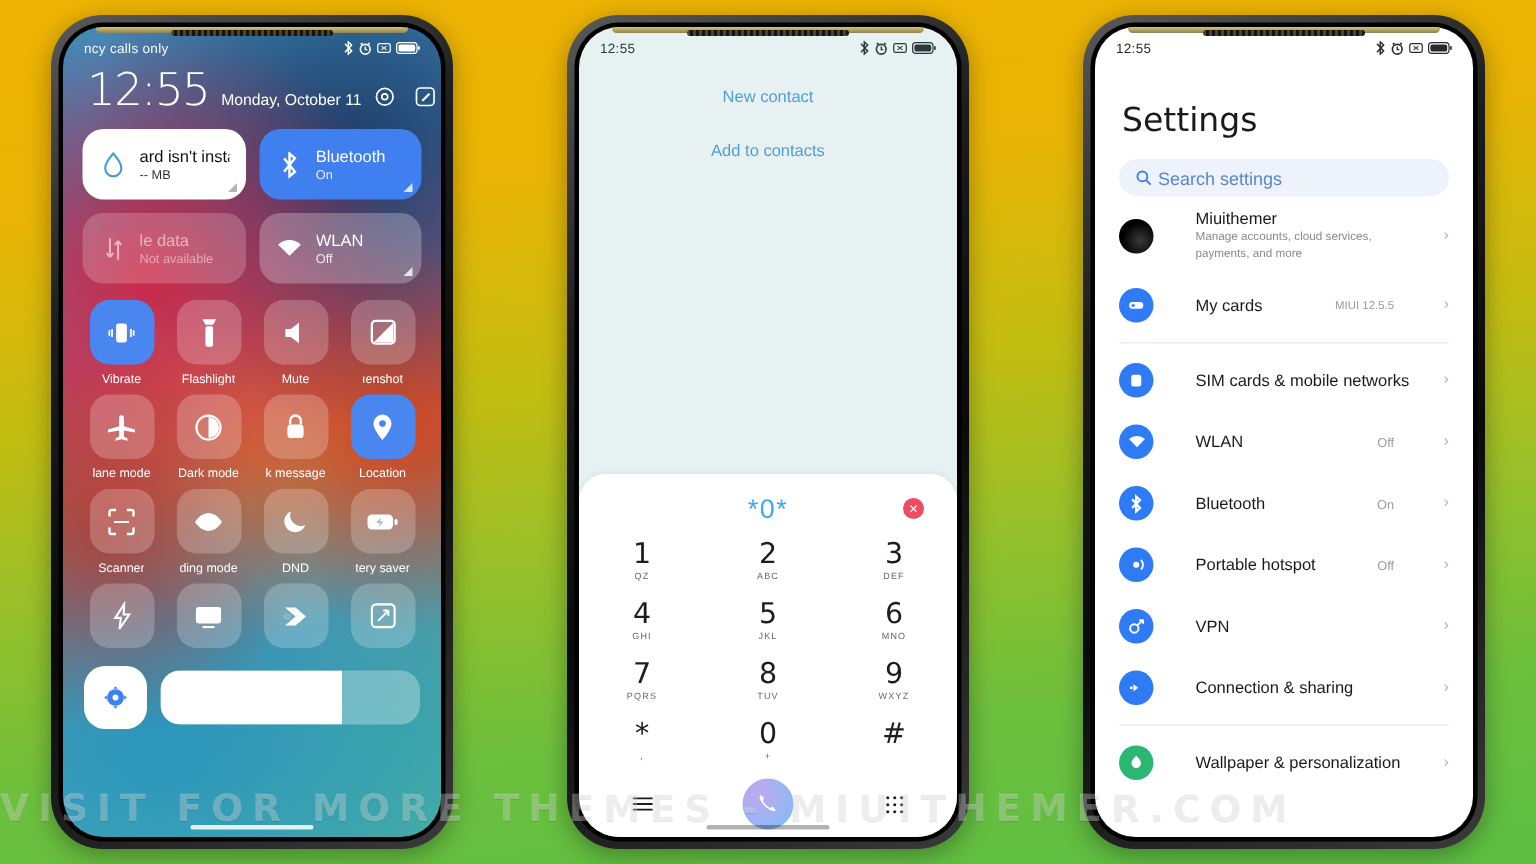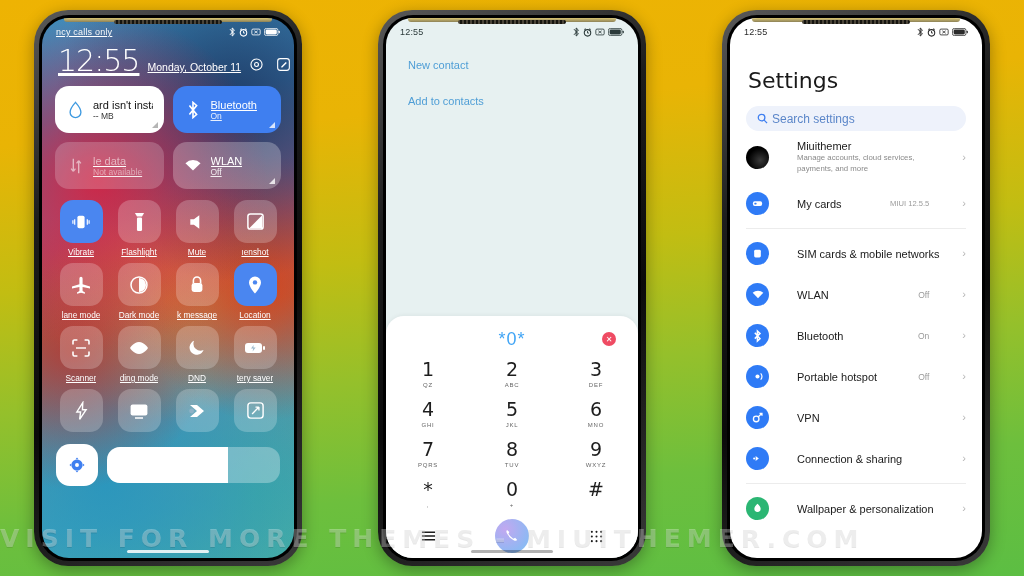--- a/index.html
+++ b/index.html
@@ -70,21 +70,20 @@
       radial-gradient(circle at 22% 30%, rgba(222,30,60,0.85) 0%, rgba(222,30,60,0) 40%),
       radial-gradient(circle at 75% 16%, rgba(20,40,80,0.75) 0%, rgba(20,40,80,0) 36%),
       radial-gradient(circle at 88% 50%, rgba(216,60,20,0.8) 0%, rgba(216,60,20,0) 38%),
       radial-gradient(circle at 12% 62%, rgba(190,45,35,0.75) 0%, rgba(190,45,35,0) 34%),
       radial-gradient(circle at 50% 52%, rgba(240,150,40,0.55) 0%, rgba(240,150,40,0) 40%),
       radial-gradient(circle at 25% 86%, rgba(40,150,190,0.9) 0%, rgba(40,150,190,0) 45%),
       radial-gradient(circle at 85% 88%, rgba(60,170,160,0.85) 0%, rgba(60,170,160,0) 45%),
       radial-gradient(circle at 60% 72%, rgba(120,110,200,0.5) 0%, rgba(120,110,200,0) 40%),
       linear-gradient(170deg,#3c8fbe 0%, #3d79ad 18%, #9a5b7e 40%, #b86a4b 55%, #5f93a6 74%, #49a3bb 88%, #59b4a8 100%);
     color:#fff;
-    text-decoration:underline;
   }
   #screen1 .statusbar { color: rgba(255,255,255,0.95); }
   .carrier { font-size: 9px; letter-spacing: .2px; white-space: nowrap; }
 
   .clockrow {
     display: flex; align-items: flex-end; padding: 6px 16px 0 16px; gap: 8px;
   }
   .bigclock { font-size: 30px; font-weight: 300; line-height: 1; letter-spacing: -1px;
               font-family: "DejaVu Sans", sans-serif; }
   .datetxt { font-size: 10.5px; font-weight: 400; padding-bottom: 3px; flex: 1; white-space: nowrap; }
@@ -141,21 +140,21 @@
   
   #screen2 { background: #e7f1f1; color: #222; display: flex; flex-direction: column; }
   #screen2 .statusbar { color: #2b3a3a; }
   .dial-head { display: flex; align-items: center; padding: 10px 16px 0 16px; }
   .backbtn {
     width: 20px; height: 20px; border-radius: 50%; background: #42a5f5;
     display: flex; align-items: center; justify-content: center; flex: none;
   }
   .dial-title { flex: 1; text-align: center; font-size: 14px; color: #e8505b;
                 margin-right: 20px; font-weight: 400; }
-  .dial-menu { padding: 19px 22px 0 22px; }
+  .dial-menu { padding: 19px 22px 0 22px; text-align: center; }
   .dial-menu-item { font-size: 11px; color: #4f9ed6; margin-bottom: 24px; }
   .dial-spacer { flex: 1; }
   .keypad {
     background: #fff; border-radius: 18px 18px 0 0; padding: 8px 0 0 0;
     box-shadow: 0 -1px 4px rgba(0,0,0,0.05);
   }
   .numdisp { position: relative; height: 30px; display: flex; align-items: center; justify-content: center; }
   .numdisp-val { font-size: 18px; color: #42a5f5; letter-spacing: 1px; font-weight: 400; }
   .delbtn {
     position: absolute; right: 22px; top: 8px; width: 14px; height: 14px;

